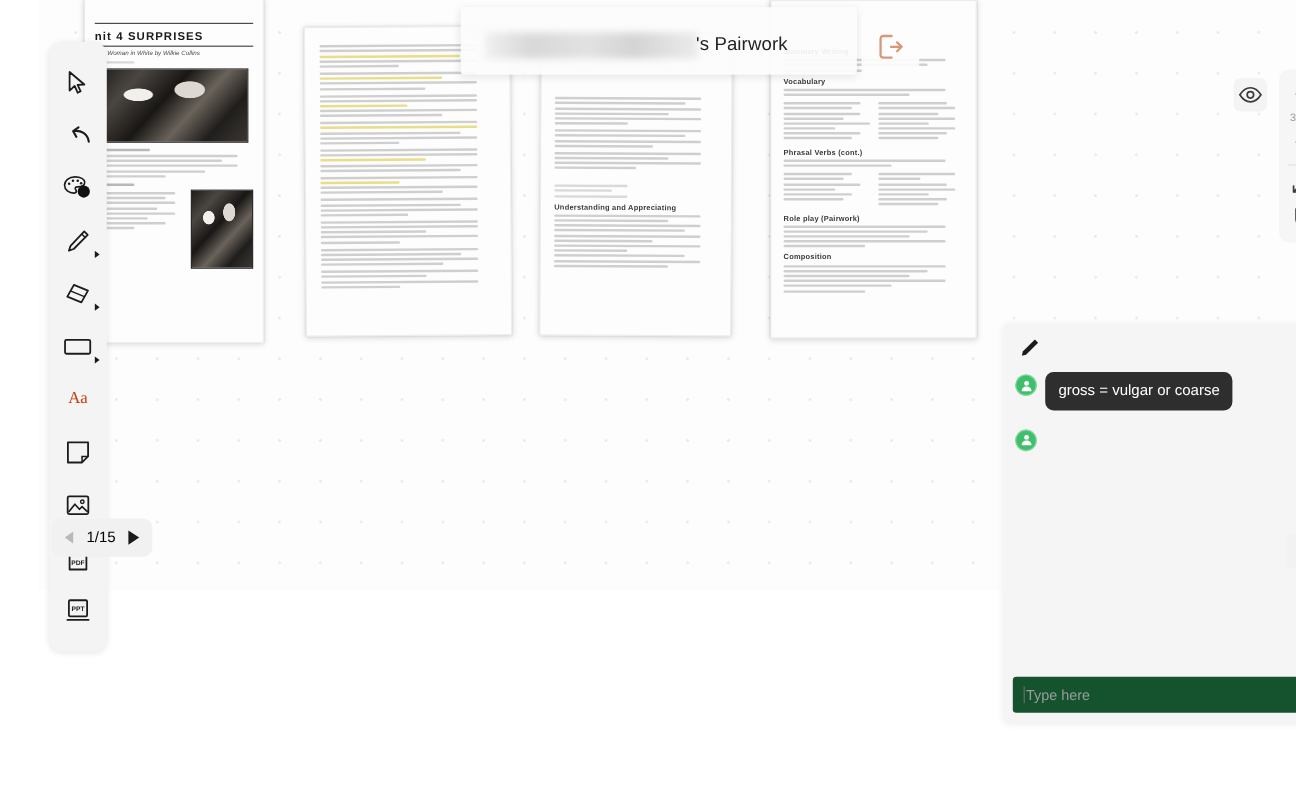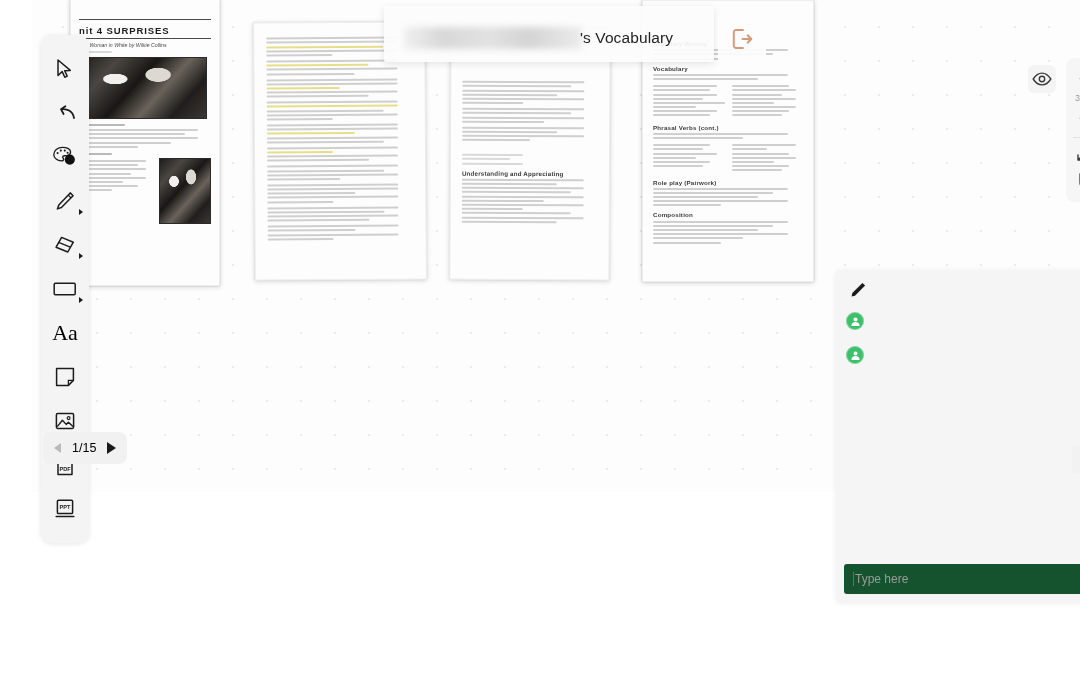--- a/index.html
+++ b/index.html
@@ -107,21 +107,21 @@
     cursor: pointer;
   }
   .tool svg { display: block; }
   .caret {
     position: absolute; right: 2px; bottom: 8px;
     width: 0; height: 0;
     border-top: 3.2px solid transparent;
     border-bottom: 3.2px solid transparent;
     border-left: 4.4px solid #1a1a1a;
   }
-  .tool-aa { font-size: 22px; color: #000000; font-family: "Liberation Serif", serif; }
+  .tool-aa { font-size: 14px; color: #c2410c; font-family: "Liberation Serif", serif; }
 
   
   #eye-btn {
     position: absolute; right: 56px; top: 65px;
     width: 28px; height: 28px; border-radius: 6px;
     background: #f4f4f5;
     display: flex; align-items: center; justify-content: center;
     z-index: 30; cursor: pointer;
   }
   #zoomctl {
@@ -407,21 +407,21 @@
           <div class="ln w80"></div>
           <div class="ln w70"></div>
         <div class="ln w90"></div>
           <div class="ln w60"></div>
           <div class="ln w45"></div>
       </div>
     </div>
 
     <div class="title-card"></div>
     <div class="title-blur"></div>
-    <div class="title-text">'s Vocabulary</div>
+    <div class="title-text">'s Pairwork</div>
 
     <div class="exit-btn">
       <svg width="26" height="26" viewBox="0 0 26 26">
         <path d="M14 4 H7 a2.2 2.2 0 0 0 -2.2 2.2 V19.8 A2.2 2.2 0 0 0 7 22 h7" fill="none" stroke="#d79877" stroke-width="1.9" stroke-linecap="round"></path>
         <path d="M13.5 13 H22.3 M18.6 9.3 L22.4 13 L18.6 16.7" fill="none" stroke="#d79877" stroke-width="1.9" stroke-linecap="round" stroke-linejoin="round"></path>
       </svg>
     </div>
   </div>
 
   <div id="toolbar">
@@ -542,20 +542,21 @@
     <div class="chat-body">
 
 
       <div class="msg">
         <span class="avatar">
           <svg width="11" height="11" viewBox="0 0 11 11">
             <circle cx="5.5" cy="3.5" r="2" fill="#ffffff"></circle>
             <path d="M1.4 10 C1.4 7.2 3.2 6 5.5 6 C7.8 6 9.6 7.2 9.6 10 Z" fill="#ffffff"></path>
           </svg>
         </span>
+        <span class="bubble">gross = vulgar or coarse</span>
       </div>
 
       <div class="msg">
         <span class="avatar">
           <svg width="11" height="11" viewBox="0 0 11 11">
             <circle cx="5.5" cy="3.5" r="2" fill="#ffffff"></circle>
             <path d="M1.4 10 C1.4 7.2 3.2 6 5.5 6 C7.8 6 9.6 7.2 9.6 10 Z" fill="#ffffff"></path>
           </svg>
         </span>
       </div>

